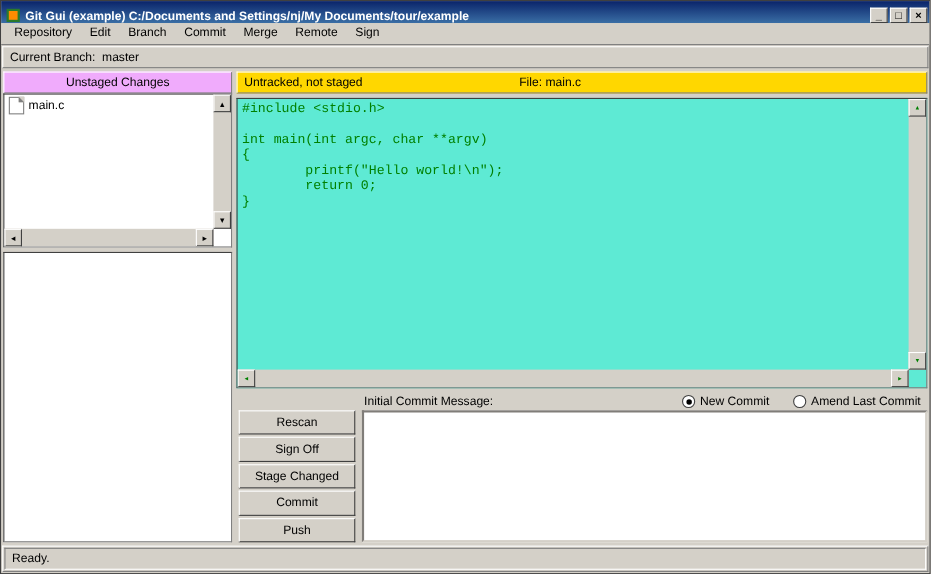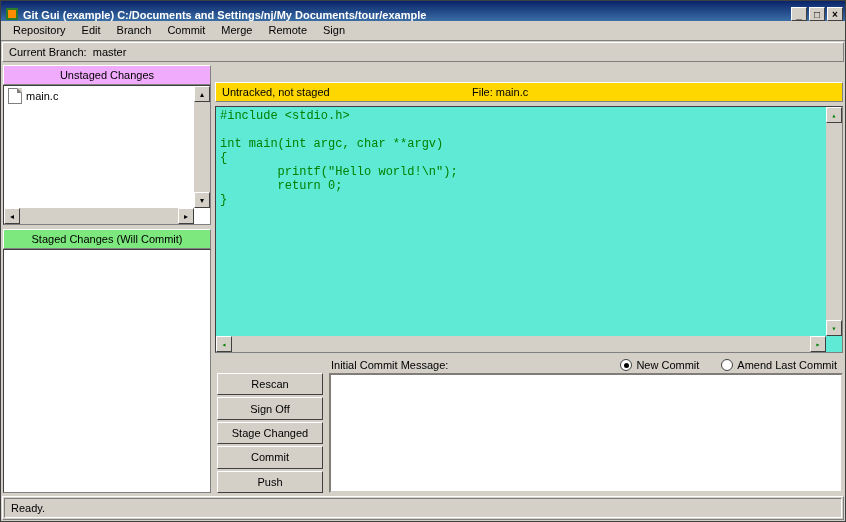--- a/index.html
+++ b/index.html
@@ -123,21 +123,21 @@
     position:absolute; left:0; right:16px; bottom:0; height:16px;
     background:#d4d0c8; display:flex; justify-content:space-between;
   }
   .left-topbox { display:flex; flex-direction:column; }
   .left-botbox { display:flex; flex-direction:column; flex:1; }
   .staged-area{
     flex:1; background:#fff;
     border:1px solid #808080; border-top-color:#404040; border-left-color:#404040;
   }
 
-  .rightcol { flex:1; display:flex; flex-direction:column; gap:4px; min-width:0;margin-top:17px;}
+  .rightcol { flex:1; display:flex; flex-direction:column; gap:4px; min-width:0;}
   .diff-hdr {
     background:#ffd700;
     display:flex; padding:3px 6px;
     border:1px solid #808080; border-top-color:#fff; border-left-color:#fff;
   }
   .diff-hdr .status{ width:250px; }
   .diff-box{
     flex:1; background:#5eead4; min-height:0;
     border:1px solid #808080; border-top-color:#404040; border-left-color:#404040;
     position:relative;
@@ -231,21 +231,20 @@
           <div class="scroll-btn">▾</div>
         </div>
         <div class="hscroll-stub">
           <div class="scroll-btn">◂</div>
           <div class="scroll-btn">▸</div>
         </div>
       </div>
     </div>
 
     <div class="left-botbox">
-      <div class="panel-header staged-hdr">Staged Changes (Will Commit)</div>
       <div class="staged-area"></div>
     </div>
   </div>
 
   <div class="rightcol">
     <div class="diff-hdr">
       <span class="status">Untracked, not staged</span>
       <span>File:</span>&nbsp;
       <span>main.c</span>
     </div>

